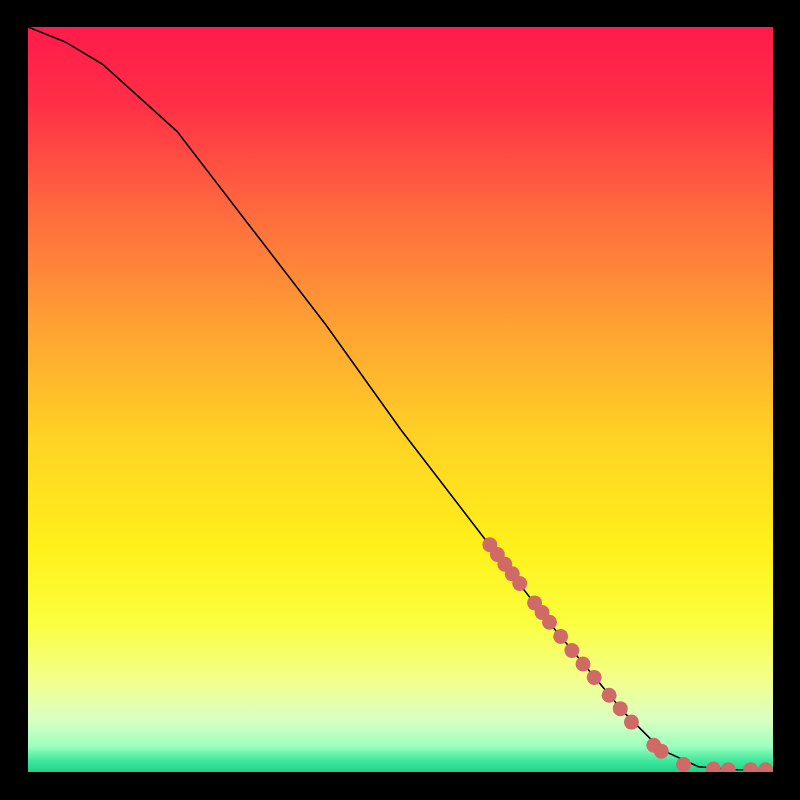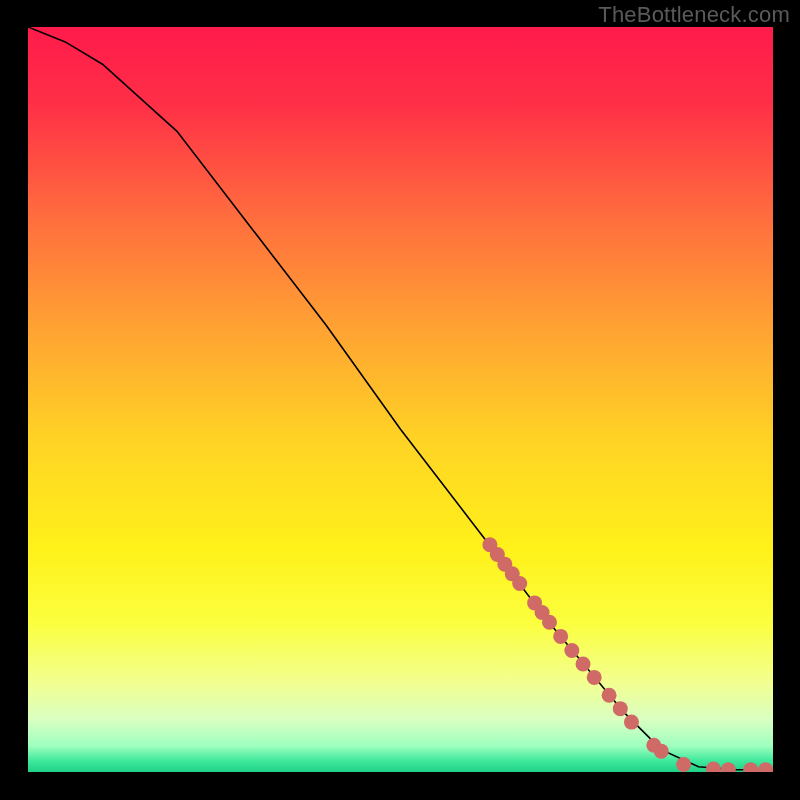--- a/index.html
+++ b/index.html
@@ -38,21 +38,20 @@
   svg.plot {
     display: block;
     width: 745px;
     height: 745px;
   }
 </style>
 </head>
 <body>
 
 <div class="frame">
-  <div class="watermark">TheBottleneck.com</div>
   <div class="plot-wrap">
     <svg class="plot" viewBox="0 0 745 745">
       <defs>
         <linearGradient id="bg-grad" x1="0" y1="0" x2="0" y2="1">
             <stop offset="0.00%" stop-color="#ff1b4b"></stop>
             <stop offset="10.00%" stop-color="#ff2e47"></stop>
             <stop offset="25.00%" stop-color="#ff6b3e"></stop>
             <stop offset="40.00%" stop-color="#ffa133"></stop>
             <stop offset="55.00%" stop-color="#ffd225"></stop>
             <stop offset="70.00%" stop-color="#fff11a"></stop>

